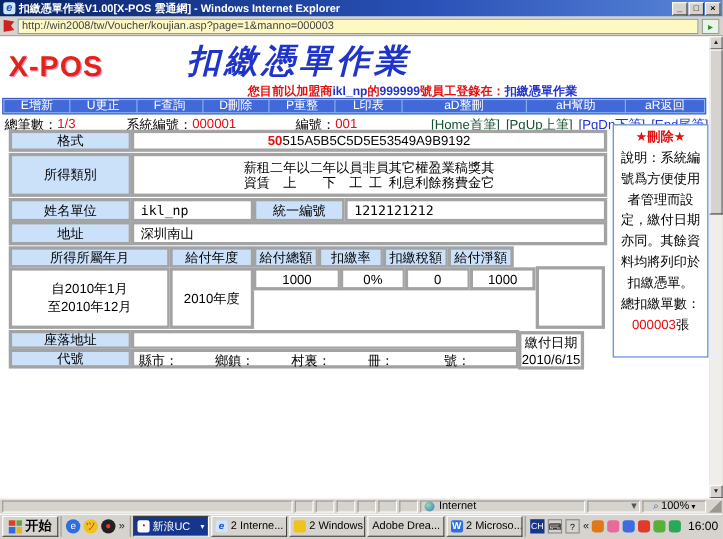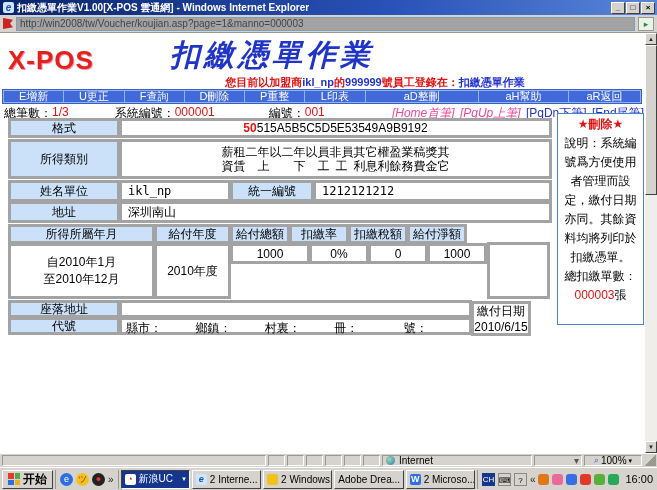--- a/index.html
+++ b/index.html
@@ -10,21 +10,21 @@
   .titlebar { position:absolute; left:0; top:0; width:657px; height:15px;
     background:linear-gradient(90deg,#0a246a,#2a52b8 60%,#5a86d8); display:flex; align-items:center; padding:0 2px; }
   .titlebar .ie-ico { width:11px; height:11px; margin:0 3px 0 1px; background:#cfe4ff; color:#1653b4; font-weight:bold;
     font-size:10px; line-height:11px; text-align:center; border-radius:2px; font-style:italic; }
   .titlebar .ttext { color:#fff; font-size:10px; font-weight:bold; white-space:nowrap; overflow:hidden; flex:1; }
   .winbtn { width:14px; height:12px; margin-left:1px; background:#d6d3ce; border:1px solid; border-color:#fff #404040 #404040 #fff;
     font-size:8px; line-height:10px; text-align:center; color:#000; font-weight:bold; }
   .addressbar { position:absolute; left:0; top:15px; width:657px; height:18px; background:#d6d3ce;
     border-bottom:1px solid #9b988f; display:flex; align-items:center; padding:0 3px; }
   .fav-ico { width:10px; height:11px; background:#c22; margin-right:3px; clip-path:polygon(0 0,100% 15%,70% 50%,100% 85%,0 100%); }
-  .urlbox { flex:1; height:14px; background:#a3a3a3; border:1px solid #7f9db9; font-size:10px; color:#444;
+  .urlbox { flex:1; height:14px; background:#fef9c3; border:1px solid #7f9db9; font-size:10px; color:#444;
     padding:0 3px; line-height:12px; white-space:nowrap; overflow:hidden; }
   .gobtn { width:16px; height:14px; margin-left:3px; background:#e8f4e8; border:1px solid #9b988f; color:#2c8a2c;
     font-size:9px; line-height:12px; text-align:center; font-weight:bold; }
 
   
   .page { position:absolute; left:0; top:33px; width:645px; height:420px; background:#fff; overflow:hidden; }
   .scrollbar { position:absolute; right:0; top:33px; width:12px; height:420px; background:#f0eeea; }
   .sb-btn { position:absolute; left:0; width:12px; height:12px; background:#d6d3ce; border:1px solid;
     border-color:#fff #404040 #404040 #fff; font-size:6px; line-height:10px; text-align:center; color:#222; }
   .sb-thumb { position:absolute; left:0; top:12px; width:12px; height:150px; background:#d6d3ce; border:1px solid;
@@ -40,21 +40,21 @@
   .toolbar { position:absolute; left:2px; top:56px; width:640px; height:15px; display:flex;
     background:#8fb4f2; border:1px solid #3b5fc0; gap:1px; padding:1px; }
   .tbtn { background:#4169d9; color:#fff; font-size:11px; line-height:11px; text-align:center; flex:1; cursor:pointer; }
   .tbtn.w19 { flex:1.9; } .tbtn.w15 { flex:1.5; } .tbtn.w12 { flex:1.2; }
 
   .recordbar { position:absolute; left:4px; top:72px; width:640px; height:13px; font-size:12px; color:#000; display:flex; white-space:nowrap; }
   .recordbar .red { color:#e11212; }
   .recordbar .sp { display:inline-block; }
   .nav { margin-left:auto; }
   .nav span { margin-left:2px; }
-  .nav .gray { color:#ec4899;font-style:italic; } .nav .blue { color:#2233cc; cursor:pointer; }
+  .nav .gray { color:#14532d; } .nav .blue { color:#2233cc; cursor:pointer; }
 
   
   .form { position:absolute; left:8px; top:86px; width:544px; }
   .row { display:flex; margin-top:-1px; }
   .cell { border:3px solid #a3a3a3; background:#fff; font-size:12px; color:#000; }
   .lbl { background:#cbe1f9; text-align:center; }
   .c-label { width:112px; display:flex; align-items:center; justify-content:center; }
   .c-flex { flex:1; margin-left:-1px; display:flex; align-items:center; }
   .opts { justify-content:center; }
   .opt { font-size:12px; color:#000; }
@@ -84,21 +84,21 @@
   .seg.tick { width:17px; }
   .seg.inet { width:150px; display:flex; align-items:center; padding:0 3px; }
   .globe { width:9px; height:9px; border-radius:50%; background:radial-gradient(circle at 35% 35%,#9fd89f,#2a7ad2); margin-right:4px; }
   .seg.prot { width:48px; display:flex; align-items:center; justify-content:flex-end; padding:0 2px; color:#555; }
   .seg.zoom { width:58px; display:flex; align-items:center; justify-content:center; gap:2px; }
   .mag { color:#2a62c8; font-size:9px; }
   .grip { width:12px; background:linear-gradient(135deg,transparent 50%,#9b988f 50%); margin:1px 1px 1px 2px; }
 
   
   .taskbar { position:absolute; left:0; top:467px; width:657px; height:23px; background:#d6d3ce;
-    border-top:1px solid #fff; display:flex; align-items:center; padding:1px 2px; gap:2px; }
+    border-top:1px solid #fff; display:flex; padding:1px 2px; gap:2px; }
   .startbtn { height:19px; display:flex; align-items:center; gap:3px; background:#d6d3ce; border:1px solid;
     border-color:#fff #404040 #404040 #fff; padding:0 5px; font-size:12px; font-weight:bold; }
   .flag { width:12px; height:12px; display:grid; grid-template-columns:1fr 1fr; gap:1px; }
   .flag i { display:block; } .flag .r{background:#e23d2c;} .flag .g{background:#57a846;} .flag .b{background:#2c6fe2;} .flag .y{background:#eab31c;}
   .qlaunch { display:flex; align-items:center; gap:3px; padding:0 4px; border-left:1px solid #9b988f; border-right:1px solid #9b988f; height:19px; }
   .qico { width:13px; height:13px; border-radius:50%; font-size:9px; line-height:13px; text-align:center; color:#fff; }
   .chev { font-size:10px; color:#222; }
   .task { height:19px; flex:1; max-width:86px; display:flex; align-items:center; gap:3px; background:#d6d3ce;
     border:1px solid; border-color:#fff #404040 #404040 #fff; padding:0 3px; font-size:10px; white-space:nowrap; overflow:hidden; }
   .task.active { background:#16368e; color:#fff; border-color:#404040 #fff #fff #404040; }

